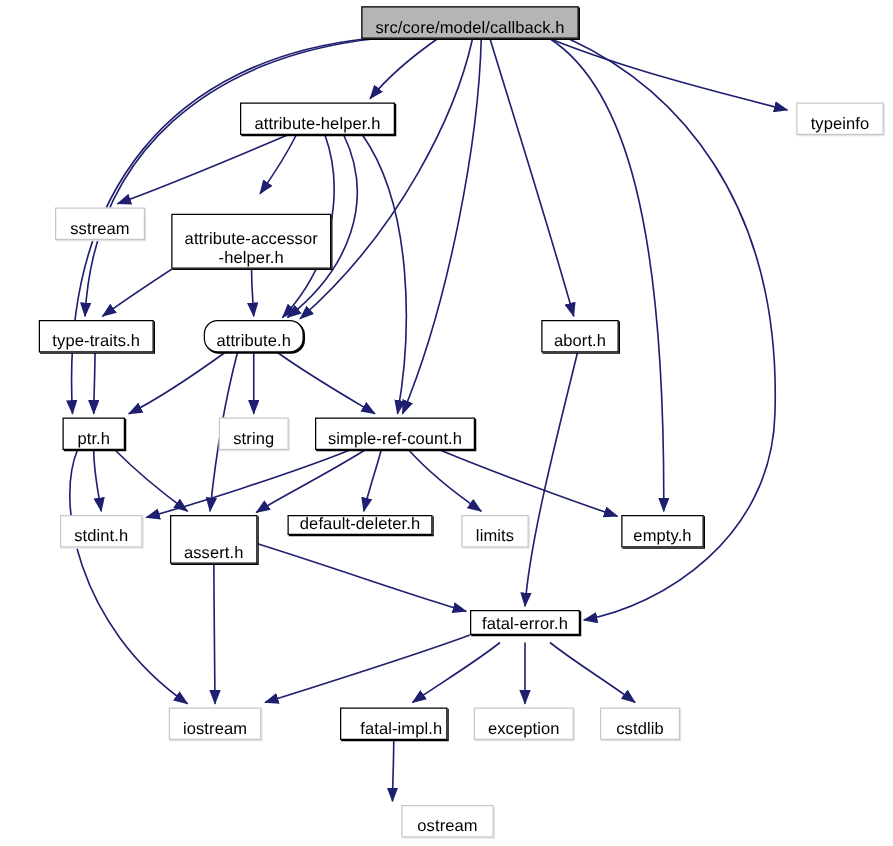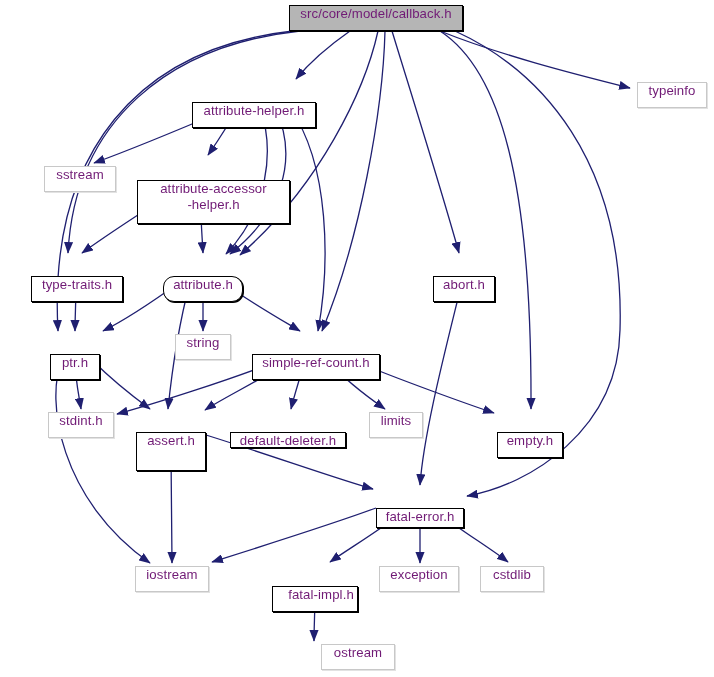--- a/index.html
+++ b/index.html
@@ -19,36 +19,35 @@
     position: absolute;
     left: 0;
     top: 0;
     width: 714px;
     height: 677px;
   }
   .node {
     position: absolute;
     box-sizing: border-box;
     display: flex;
-    align-items: flex-start;
+    align-items: flex-end;
     justify-content: center;
     text-align: center;
     font-size: 13.2px;
     line-height: 1.18;
-    color: #701a75;
+    color: #000000;
     background: #ffffff;
     border: 1px solid #000000;
     white-space: pre-line;
     letter-spacing: 0.1px;
     z-index: 5;
   }
   .node.local {
     border: 1px solid #000000;
     box-shadow: 1px 1px 0 0 #000000;
-    margin-top: 20px;
   }
   .node.system {
     border: 1px solid #c8c8c8;
     box-shadow: 1px 1px 0 0 #e2e2e2;
   }
   .node.root {
     background: #b5b5b5;
     border: 1px solid #000000;
     box-shadow: 1px 1px 0 0 #000000;
   }
@@ -106,21 +105,21 @@
         <path d="M 440,514 C 460,530 490,548 508,562" fill="none" stroke="#1f1f70" stroke-width="1.3" marker-end="url(#arrowhead)"></path>
         <path d="M 315,592 C 315,610 314,628 314,641" fill="none" stroke="#1f1f70" stroke-width="1.3" marker-end="url(#arrowhead)"></path>
       </g>
   </svg>
 
   <div id="nodes">
       <div class="node root" style="left: 289px; top: 5px; width: 174px; height: 26px;"><span class="node-label">src/core/model/callback.h</span></div>
       <div class="node system" style="left: 637px; top: 82px; width: 70px; height: 26px;"><span class="node-label">typeinfo</span></div>
       <div class="node local" style="left: 192px; top: 82px; width: 124px; height: 26px;"><span class="node-label">attribute-helper.h</span></div>
       <div class="node system" style="left: 44px; top: 166px; width: 72px; height: 26px;"><span class="node-label">sstream</span></div>
-      <div class="node local" style="left: 137px; top: 160px; width: 153px; height: 44px;"><span class="node-label">attribute-accessor
+      <div class="node local" style="left: 137px; top: 171px; width: 128px; height: 44px;"><span class="node-label">attribute-accessor
 -helper.h</span></div>
       <div class="node local" style="left: 31px; top: 256px; width: 92px; height: 26px;"><span class="node-label">type-traits.h</span></div>
       <div class="node local" style="left: 163px; top: 256px; width: 80px; height: 26px; border-radius: 11px;"><span class="node-label">attribute.h</span></div>
       <div class="node local" style="left: 433px; top: 256px; width: 62px; height: 26px;"><span class="node-label">abort.h</span></div>
       <div class="node local" style="left: 50px; top: 334px; width: 50px; height: 26px;"><span class="node-label">ptr.h</span></div>
       <div class="node system" style="left: 175px; top: 334px; width: 56px; height: 26px;"><span class="node-label">string</span></div>
       <div class="node local" style="left: 252px; top: 334px; width: 128px; height: 26px;"><span class="node-label">simple-ref-count.h</span></div>
       <div class="node system" style="left: 48px; top: 412px; width: 66px; height: 26px;"><span class="node-label">stdint.h</span></div>
       <div class="node local" style="left: 136px; top: 412px; width: 70px; height: 39px;"><span class="node-label">assert.h</span></div>
       <div class="node local" style="left: 230px; top: 412px; width: 116px; height: 16px;"><span class="node-label">default-deleter.h</span></div>

